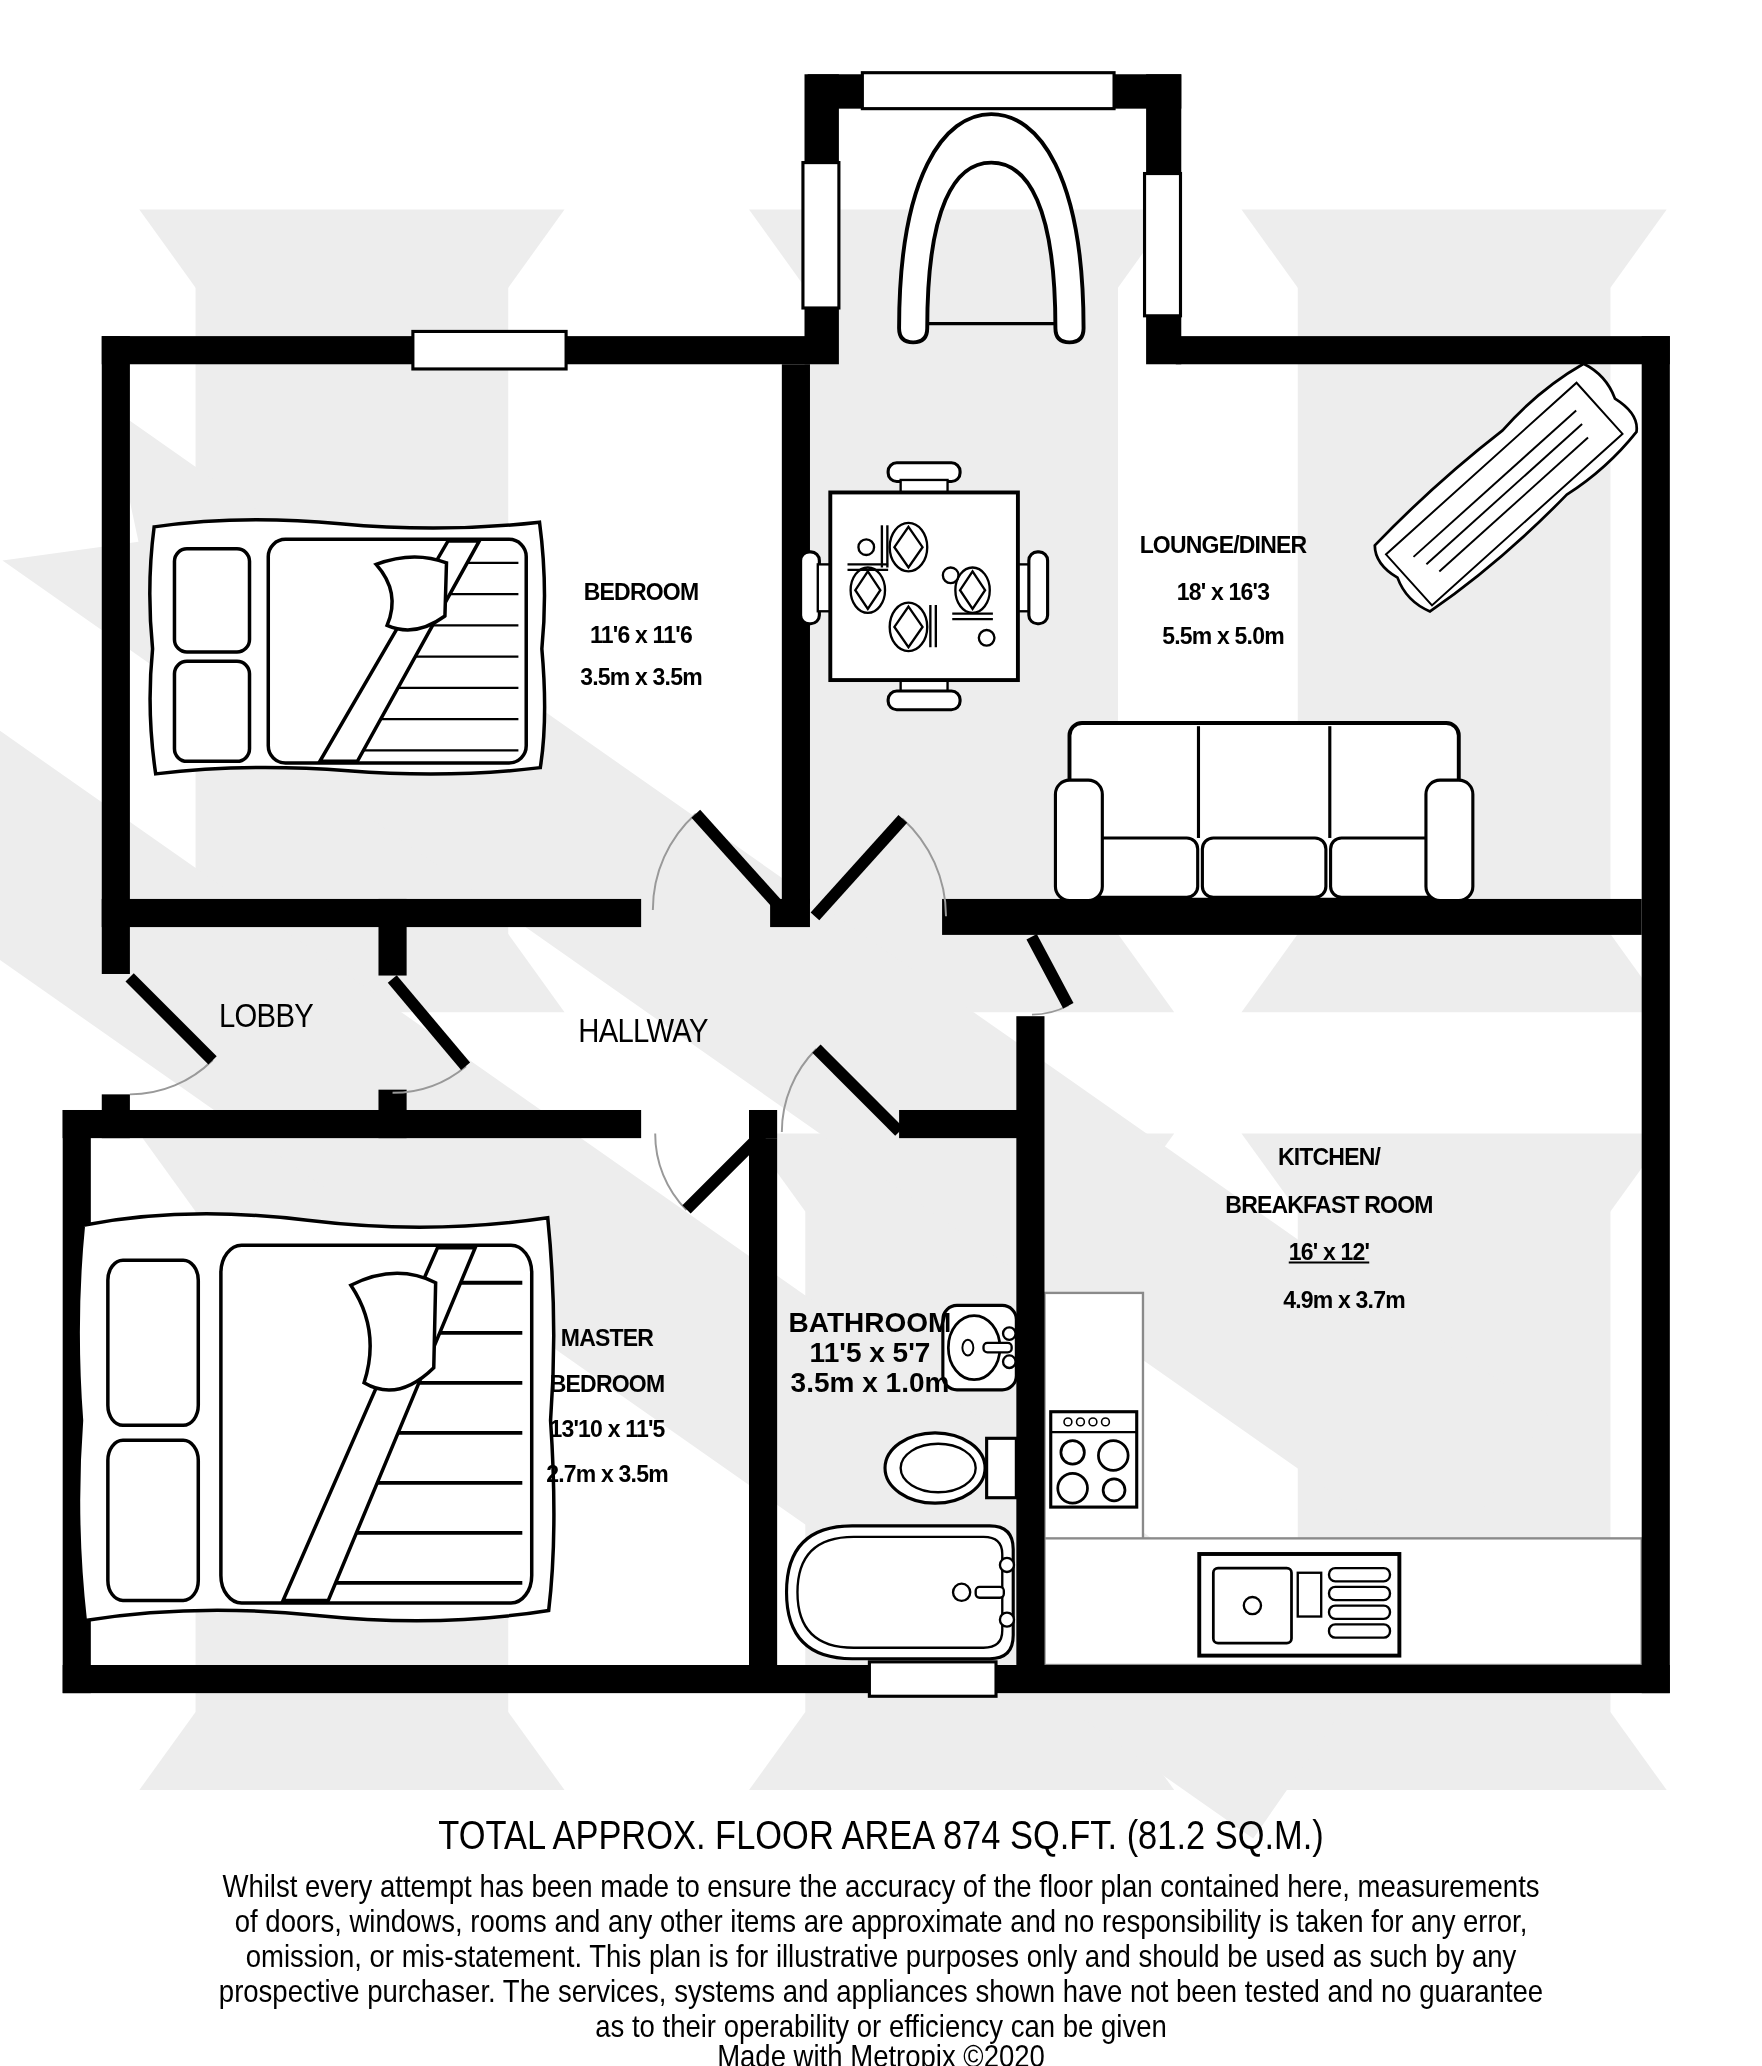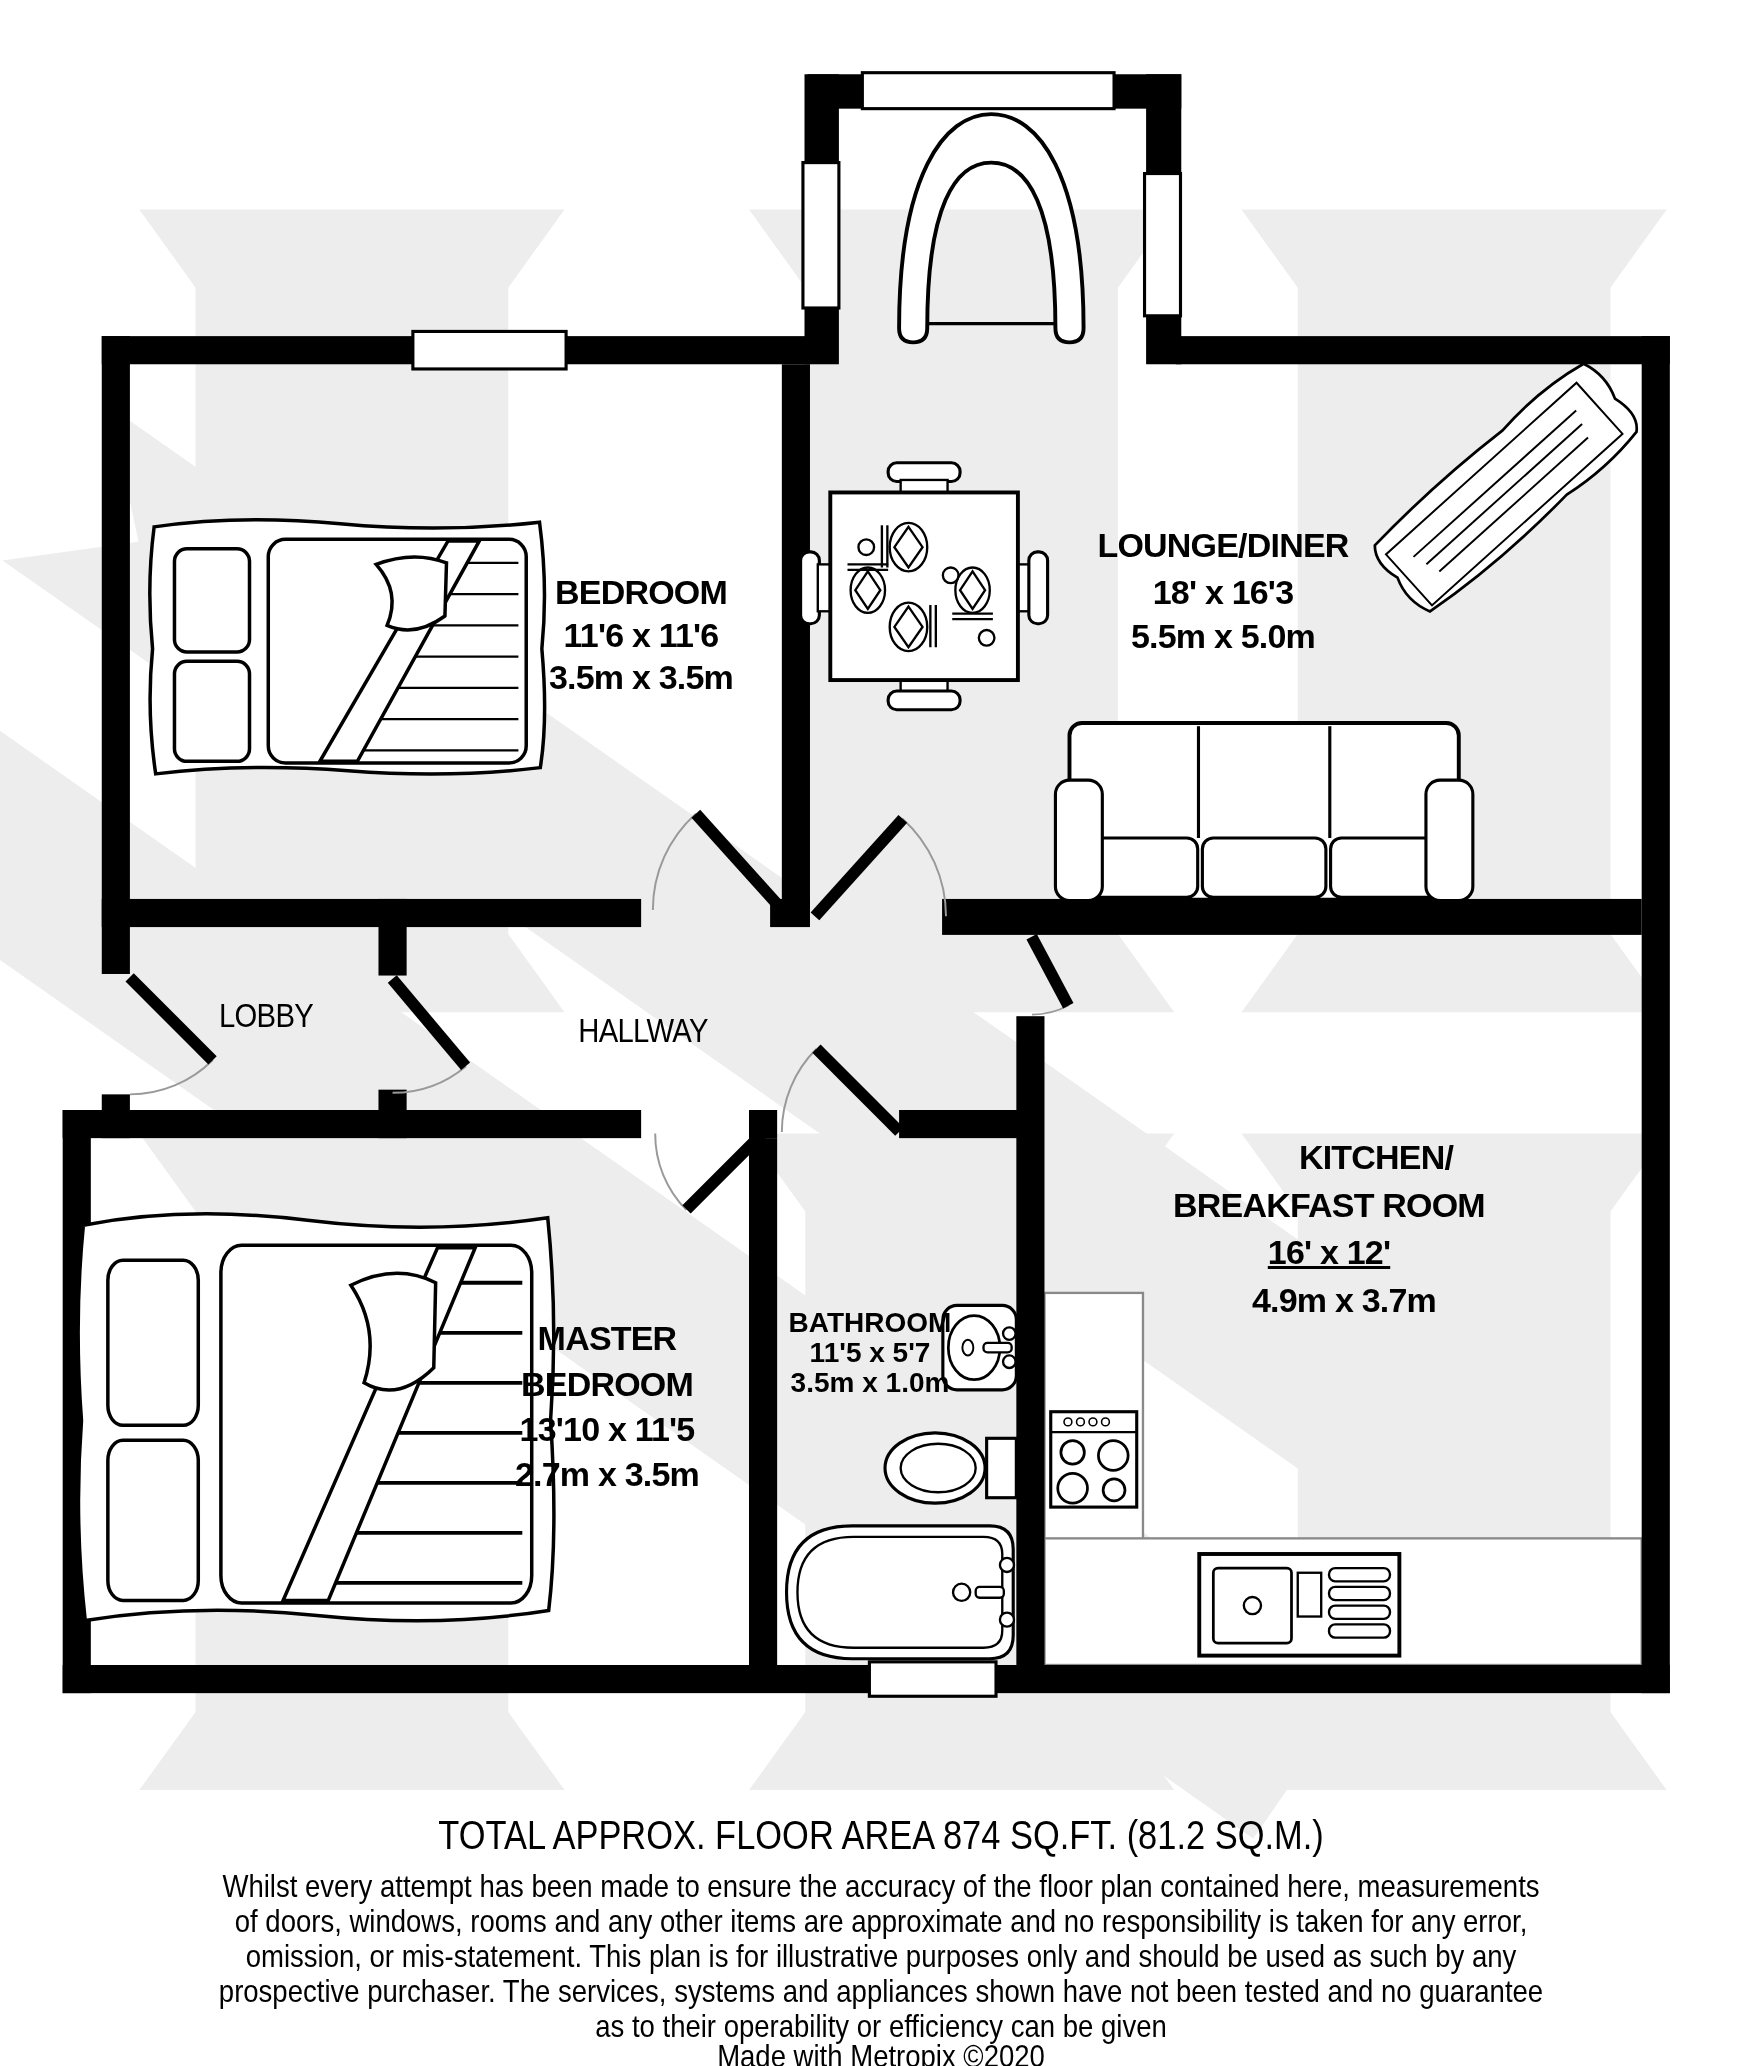--- a/index.html
+++ b/index.html
@@ -1,20 +1,20 @@
 <!DOCTYPE html>
 <html style="font-size:12.5px"><head>
 <meta charset="utf-8">
 <style>
   html,body{margin:0;padding:0;background:#fff;}
   .plan{position:relative;width:1763px;height:2066px;background:#fff;overflow:hidden;
         font-family:"Liberation Sans",sans-serif;}
   .plan svg{position:absolute;left:0;top:0;}
   .label{position:absolute;transform:translate(-50%,-50%);white-space:nowrap;color:#000;
-         font-weight:bold;font-size:34px;letter-spacing:-0.8px;line-height:1;}
+         font-weight:bold;font-size:23px;letter-spacing:-0.8px;line-height:1;}
   .label.small{font-size:28px;letter-spacing:0;}
   .label.hall{font-weight:normal;font-size:34px;transform:translate(-50%,-50%) scaleX(.86);}
   .label.footer-title{font-weight:normal;font-size:41px;transform:translate(-50%,-50%) scaleX(.84);letter-spacing:0;}
   .label.footer-line{font-weight:normal;font-size:32px;transform:translate(-50%,-50%) scaleX(.86);letter-spacing:0;}
 </style>
 </head>
 <body>
 
 <div class="plan">
 
@@ -258,21 +258,21 @@
 
 <div class="label" style="left:607px;top:1338px;">MASTER</div>
 <div class="label" style="left:607px;top:1384px;">BEDROOM</div>
 <div class="label" style="left:607px;top:1429px;">13'10 x 11'5</div>
 <div class="label" style="left:607px;top:1474px;">2.7m x 3.5m</div>
 
 <div class="label small" style="left:870px;top:1323px;">BATHROOM</div>
 <div class="label small" style="left:870px;top:1353px;">11'5 x 5'7</div>
 <div class="label small" style="left:870px;top:1383px;">3.5m x 1.0m</div>
 
-<div class="label" style="left:1376px;top:1157px;">KITCHEN/</div>
+<div class="label" style="left:1329px;top:1157px;">KITCHEN/</div>
 <div class="label" style="left:1329px;top:1205px;">BREAKFAST ROOM</div>
 <div class="label" style="left:1329px;top:1252px;text-decoration:underline;">16' x 12'</div>
 <div class="label" style="left:1344px;top:1300px;">4.9m x 3.7m</div>
 
 <div class="label footer-title" style="left:881px;top:1835px;">TOTAL APPROX. FLOOR AREA 874 SQ.FT. (81.2 SQ.M.)</div>
 <div class="label footer-line" style="left:881px;top:1886px;">Whilst every attempt has been made to ensure the accuracy of the floor plan contained here, measurements</div>
 <div class="label footer-line" style="left:881px;top:1921px;">of doors, windows, rooms and any other items are approximate and no responsibility is taken for any error,</div>
 <div class="label footer-line" style="left:881px;top:1956px;">omission, or mis-statement. This plan is for illustrative purposes only and should be used as such by any</div>
 <div class="label footer-line" style="left:881px;top:1991px;">prospective purchaser. The services, systems and appliances shown have not been tested and no guarantee</div>
 <div class="label footer-line" style="left:881px;top:2026px;">as to their operability or efficiency can be given</div>

